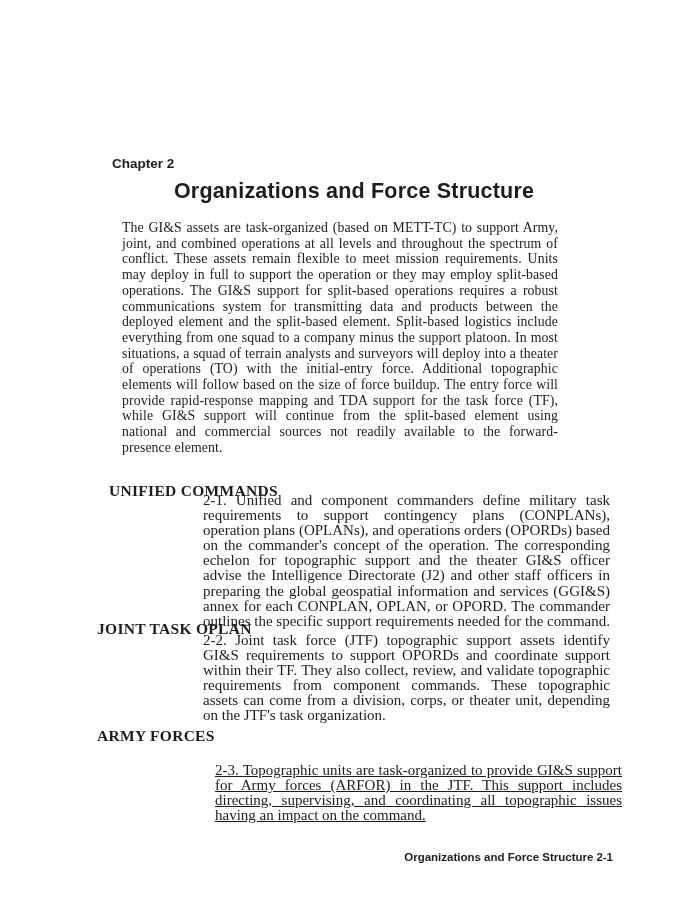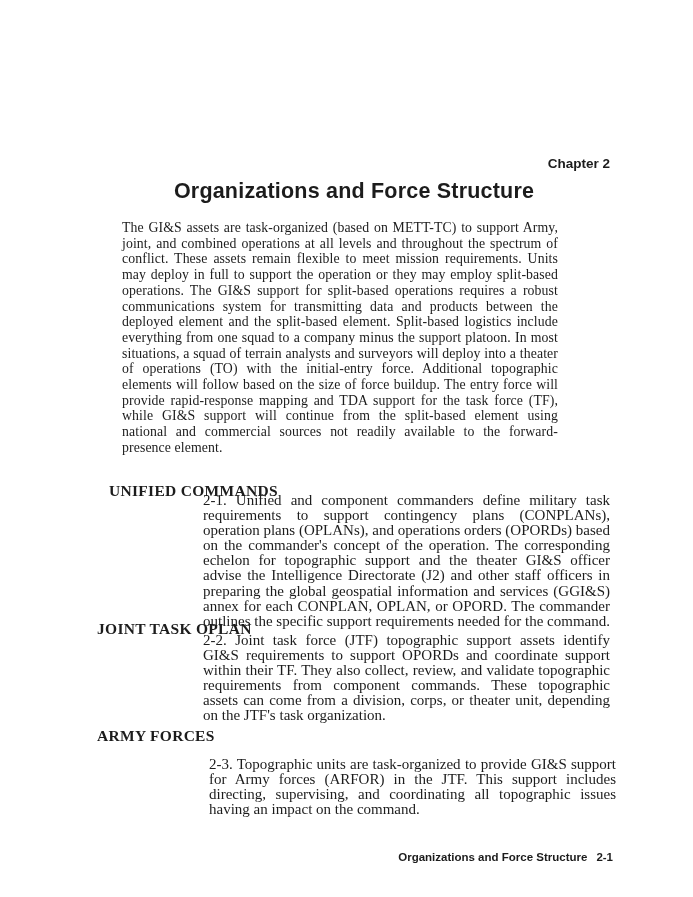--- a/index.html
+++ b/index.html
@@ -12,23 +12,23 @@
     width: 693px;
     height: 897px;
     overflow: hidden;
     font-family: "Liberation Serif", serif;
     color: #1c1c1c;
   }
   .abs { position: absolute; }
 
   .chapter-label {
     top: 156px;
-    left: 98px;
+    left: 112px;
     width: 512px;
-    text-align: right;
+    text-align: left;
     font-family: "Liberation Sans", sans-serif;
     font-weight: bold;
     font-size: 13.5px;
   }
   .page-title {
     top: 179px;
     left: 78px;
     width: 552px;
     text-align: center;
     font-family: "Liberation Sans", sans-serif;
@@ -69,21 +69,21 @@
   .page-footer {
     top: 851px;
     left: 0;
     right: 80px;
     text-align: right;
     font-family: "Liberation Sans", sans-serif;
     font-weight: bold;
     font-size: 11.5px;
   }
   .page-footer .footer-page-number {
-    margin-left: 9px;
+    margin-left: 3px;
   }
 </style>
 </head>
 <body>
 
 <div>
 
   <div class="abs chapter-label">Chapter 2</div>
 
   <h1 class="abs page-title" style="margin:0;">Organizations and Force Structure</h1>
@@ -93,19 +93,19 @@
   <h2 class="abs section-heading heading-1" style="margin:12px;">UNIFIED COMMANDS</h2>
 
   <p class="abs numbered-paragraph para-1" style="margin:0;">2-1. Unified and component commanders define military task requirements to support contingency plans (CONPLANs), operation plans (OPLANs), and operations orders (OPORDs) based on the commander's concept of the operation. The corresponding echelon for topographic support and the theater GI&amp;S officer advise the Intelligence Directorate (J2) and other staff officers in preparing the global geospatial information and services (GGI&amp;S) annex for each CONPLAN, OPLAN, or OPORD. The commander outlines the specific support requirements needed for the command.</p>
 
   <h2 class="abs section-heading heading-2" style="margin:0;">JOINT TASK OPLAN</h2>
 
   <p class="abs numbered-paragraph para-2" style="margin:0;">2-2. Joint task force (JTF) topographic support assets identify GI&amp;S requirements to support OPORDs and coordinate support within their TF. They also collect, review, and validate topographic requirements from component commands. These topographic assets can come from a division, corps, or theater unit, depending on the JTF's task organization.</p>
 
   <h2 class="abs section-heading heading-3" style="margin:0;">ARMY FORCES</h2>
 
-  <p class="abs numbered-paragraph para-3" style="margin:6px;">2-3. Topographic units are task-organized to provide GI&amp;S support for Army forces (ARFOR) in the JTF. This support includes directing, supervising, and coordinating all topographic issues having an impact on the command.</p>
+  <p class="abs numbered-paragraph para-3" style="margin:12px;text-decoration:underline;">2-3. Topographic units are task-organized to provide GI&amp;S support for Army forces (ARFOR) in the JTF. This support includes directing, supervising, and coordinating all topographic issues having an impact on the command.</p>
 
   <div class="abs page-footer">
     <span>Organizations and Force Structure</span><span class="footer-page-number">2-1</span>
   </div>
 
 </div>
 
 </body></html>

